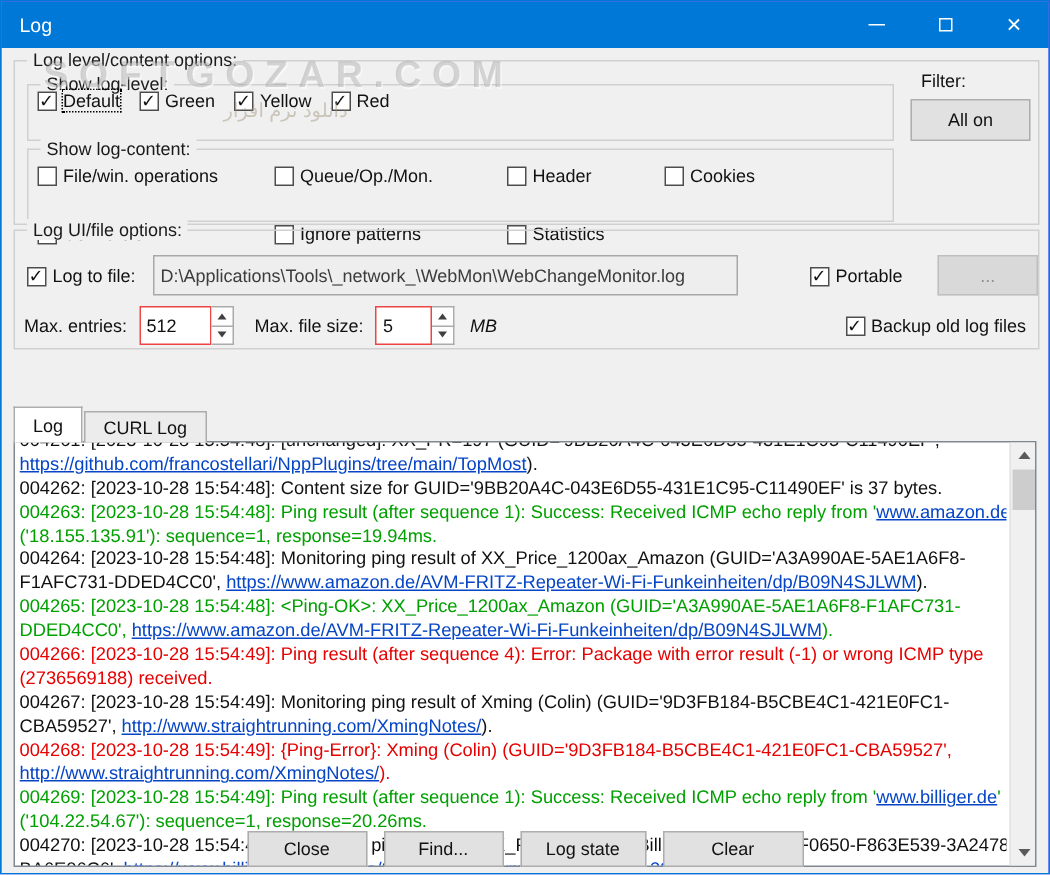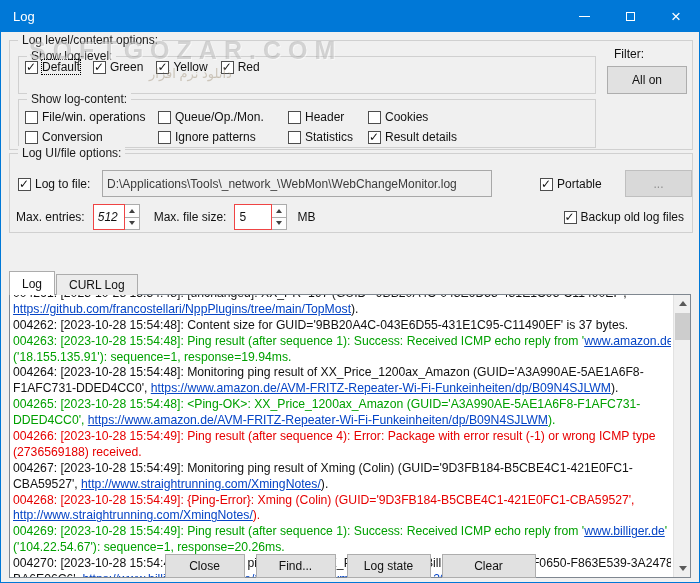--- a/index.html
+++ b/index.html
@@ -122,21 +122,21 @@
             </label>
           <label class="cb">
               <span class="box checked"></span>
               <span class="lbl">Red</span>
             </label>
         </div>
       </div>
 
       <div class="gb" style="left:8px; top:58px; width:578px; height:49px;">
         <span class="gb-legend">Show log-content:</span>
-        <div style="position:absolute; left:6px; top:10px; right:4px; display:grid; grid-template-columns:133px 130px 80px auto; row-gap:6px;">
+        <div style="position:absolute; left:6px; top:10px; right:4px; display:grid; grid-template-columns:133px 130px 80px auto; row-gap:6px;gap:25px;">
           <label class="cb">
               <span class="box"></span>
               <span class="lbl">File/win. operations</span>
             </label>
           <label class="cb">
               <span class="box"></span>
               <span class="lbl">Queue/Op./Mon.</span>
             </label>
           <label class="cb">
               <span class="box"></span>
@@ -150,24 +150,20 @@
               <span class="box"></span>
               <span class="lbl">Conversion</span>
             </label>
           <label class="cb">
               <span class="box"></span>
               <span class="lbl">Ignore patterns</span>
             </label>
           <label class="cb">
               <span class="box"></span>
               <span class="lbl">Statistics</span>
-            </label>
-          <label class="cb">
-              <span class="box checked"></span>
-              <span class="lbl">Result details</span>
             </label>
         </div>
       </div>
 
       <div class="lbl-plain" style="position:absolute; left:604px; top:6px;">Filter:</div>
       <div class="btn" style="position:absolute; left:597px; top:25px; width:80px; height:28px;">All on</div>
     </div>
 
     <div class="gb" style="left:8px; top:121px; width:684px; height:80px;">
       <span class="gb-legend">Log UI/file options:</span>
@@ -179,21 +175,21 @@
       <div class="edit readonly" style="position:absolute; left:92px; top:16px; width:390px; height:27px;">D:\Applications\Tools\_network_\WebMon\WebChangeMonitor.log</div>
       <label class="cb" style="position:absolute; left:530px; top:23px;">
           <span class="box checked"></span>
           <span class="lbl">Portable</span>
         </label>
       <div class="btn disabled" style="position:absolute; left:615px; top:16px; width:67px; height:27px;">...</div>
 
       <div style="position:absolute; left:6px; right:8px; top:50px; height:26px; display:flex; align-items:center;">
         <span class="lbl-plain">Max. entries:</span>
         <div class="spinbox" style="margin-left:8px;">
-          <div class="edit" style="width:32px; height:26px;font-style:italic;">512</div>
+          <div class="edit" style="width:48px; height:26px;">512</div>
           <div class="spin" style="height:26px;">
             <div class="spin-btn">
                 <span class="tri-up"></span>
               </div>
             <div class="spin-btn">
                 <span class="tri-down"></span>
               </div>
           </div>
         </div>
         <span class="lbl-plain" style="margin-left:14px;">Max. file size:</span>
@@ -201,21 +197,21 @@
           <div class="edit" style="width:38px; height:26px;">5</div>
           <div class="spin" style="height:26px;">
             <div class="spin-btn">
                 <span class="tri-up"></span>
               </div>
             <div class="spin-btn">
                 <span class="tri-down"></span>
               </div>
           </div>
         </div>
-        <span class="lbl-plain" style="margin-left:10px;">MB</span>
+        <span class="lbl-plain" style="margin-left:10px;font-style:italic;">MB</span>
         <label class="cb" style="margin-left:auto;padding-left:44px;">
             <span class="box checked"></span>
             <span class="lbl">Backup old log files</span>
           </label>
       </div>
     </div>
 
     <div class="tabs">
       <div class="tab active">Log</div>
       <div class="tab">CURL Log</div>

